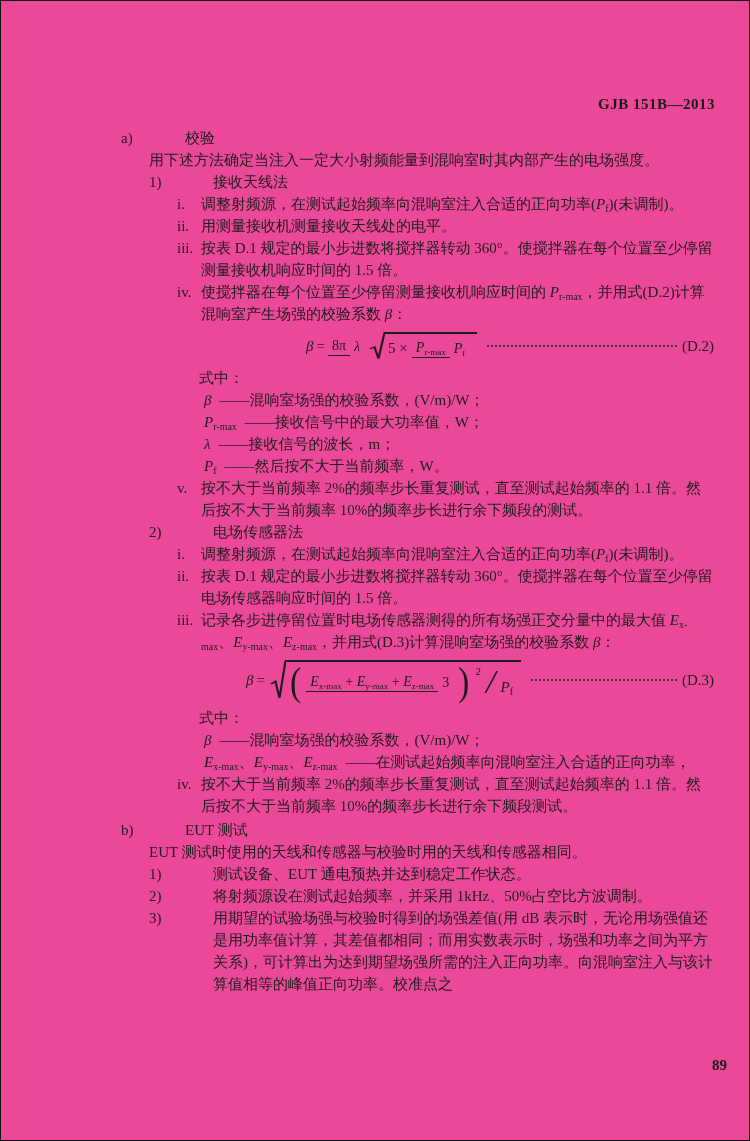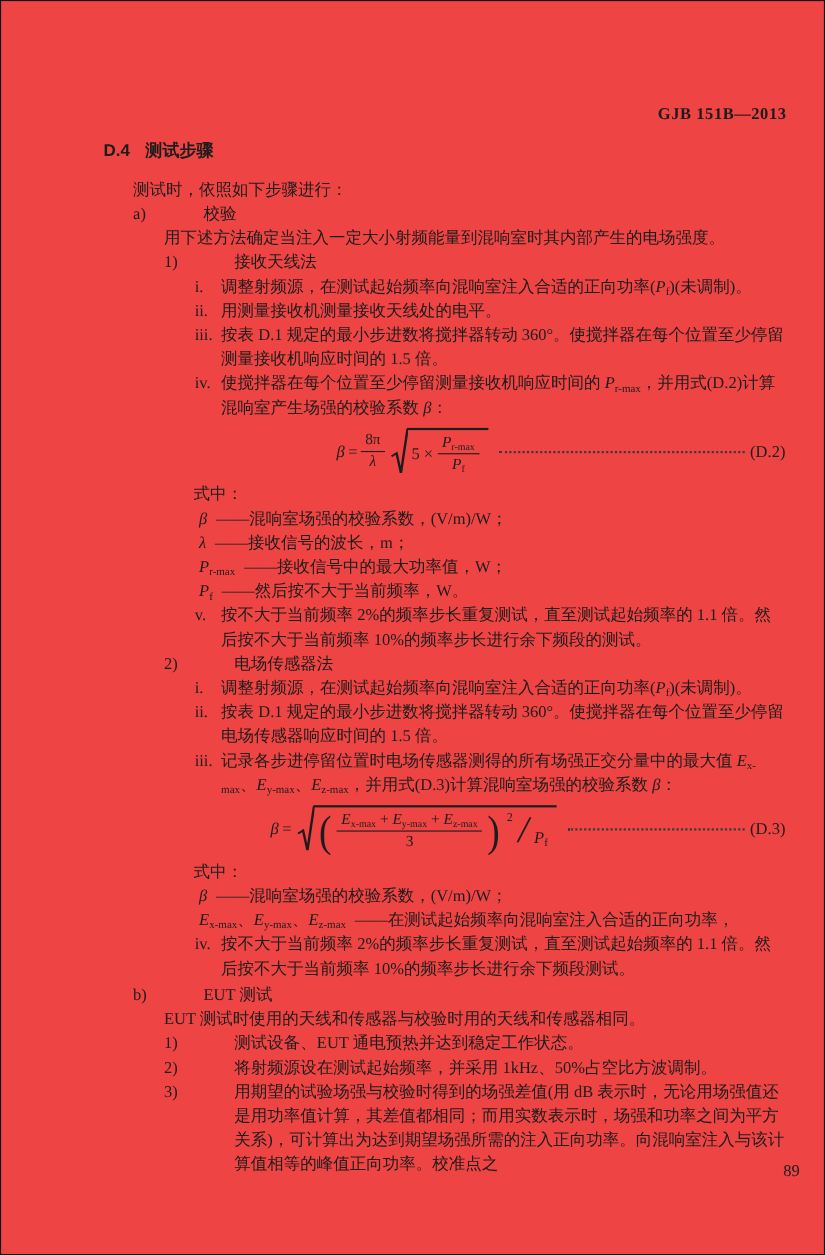--- a/index.html
+++ b/index.html
@@ -1,18 +1,18 @@
 <!DOCTYPE html>
 <html><head>
 <meta charset="utf-8">
 <style>
   html,body { margin:0; padding:0; background:#ffffff; }
   .page {
     position:relative; width:750px; height:1141px; box-sizing:border-box;
-    background:#ef4444; border:1px solid #111;
+    background:#ec4899; border:1px solid #111;
     font-family:"Liberation Serif","DejaVu Serif",serif;
     color:#1c1c1c; font-size:15px; line-height:22px;
     overflow:hidden;
   }
   .hdr {
     position:absolute; top:92px; right:34px;
     font-weight:bold; font-size:15px; letter-spacing:0.5px;
   }
   .content { position:absolute; top:126px; left:93px; width:620px; }
   .h-sec { font-family:"Liberation Sans","DejaVu Sans",sans-serif; font-weight:bold; font-size:15.5px; margin:0 0 13px 0; }
@@ -30,52 +30,48 @@
   sub { font-size:10px; line-height:0; vertical-align:-3px; letter-spacing:0; }
   .greek { font-style:italic; }
   .mt2 { margin-top:2px; }
   
   .formula-line { display:flex; align-items:center; margin:7px 0 7px 52px; }
   .fspacer105 { flex:none; width:105px; }
   .fspacer45 { flex:none; width:45px; }
   .formula { display:inline-flex; align-items:center; gap:3px; white-space:nowrap; }
   .leader { flex:1; border-bottom:2px dotted #3a3a3a; height:0; margin:0 5px 0 10px; }
   .eq-tag { flex:none; }
-  .frac { display:inline-flex; flex-direction:column; align-items:center; text-align:center; font-size:14px; line-height:17px; }
+  .frac { display:inline-flex; flex-direction:row; align-items:center; text-align:center; font-size:14px; line-height:17px; }
   .frac .fn { border-bottom:1.4px solid #1c1c1c; padding:0 4px 1px 4px; }
   .frac .fd { padding:1px 4px 0 4px; }
   .frac sub { font-size:9px; }
   .sqrt { display:inline-flex; position:relative; padding-left:15px; margin-left:2px; }
   .sqrt .radsign { position:absolute; left:0; top:0; width:16px; height:100%; }
   .radicand { border-top:2px solid #1c1c1c; display:inline-flex; align-items:center; gap:4px; padding:3px 8px 1px 4px; }
   .bigparen { font-size:40px; line-height:0.85; font-weight:400; transform:scaleX(0.85); }
   .sup2 { font-size:11px; align-self:flex-start; margin:0 0 0 1px; line-height:12px; }
   .bigslash { font-size:34px; line-height:0.9; font-style:italic; margin:0 1px; }
   .low { align-self:flex-end; margin-bottom:1px; }
   
-  .where { margin-left:27px; }
+  .where { margin-left:50px; }
   .wrow { margin-left:5px; }
   .wrow .sym { margin-right:8px; }
   .wunit { display:block; }
-  .ftr { position:absolute; top:1053px; right:22px; font-size:15px; }
+  .ftr { position:absolute; top:1053px; right:22px; font-size:15px;font-weight:bold; }
 </style>
 </head>
 <body>
 
 <div class="page">
 
   <div class="hdr">GJB 151B—2013</div>
 
   <div class="content">
 
-    <div class="h-sec">
-      <span class="h-num">D.4</span><span>测试步骤</span>
-    </div>
-
-    <p class="lvl1">测试时，依照如下步骤进行：</p>
+
 
     <div class="row lvl1">
       <span class="mk">a)</span>
       <span class="bd">校验</span>
     </div>
     <p class="lvl2">用下述方法确定当注入一定大小射频能量到混响室时其内部产生的电场强度。</p>
 
     <div class="lvl2">
       <div class="row">
         <span class="mk">1)</span>
@@ -124,22 +120,22 @@
             </span>
           </span>
         </span>
         <span class="leader"></span>
         <span class="eq-tag">(D.2)</span>
       </div>
 
       <div class="where">
         <p>式中：</p>
         <p class="wrow"><i class="greek sym">β</i><span>——混响室场强的校验系数，(V/m)/W；</span></p>
+        <p class="wrow"><span class="var sym"><i>P</i><sub>r-max</sub></span><span>——接收信号中的最大功率值，W；</span></p>
         <p class="wrow"><i class="greek sym">λ</i><span>——接收信号的波长，m；</span></p>
-        <p class="wrow"><span class="var sym"><i>P</i><sub>r-max</sub></span><span>——接收信号中的最大功率值，W；</span></p>
         <p class="wrow"><span class="var sym"><i>P</i><sub>f</sub></span><span>——然后按不大于当前频率，W。</span></p>
       </div>
 
       <div class="rrow">
         <span class="mk">v.</span>
         <span class="bd">按不大于当前频率 2%的频率步长重复测试，直至测试起始频率的 1.1 倍。然后按不大于当前频率 10%的频率步长进行余下频段的测试。</span>
       </div>
     </div>
 
     <div class="lvl2">

